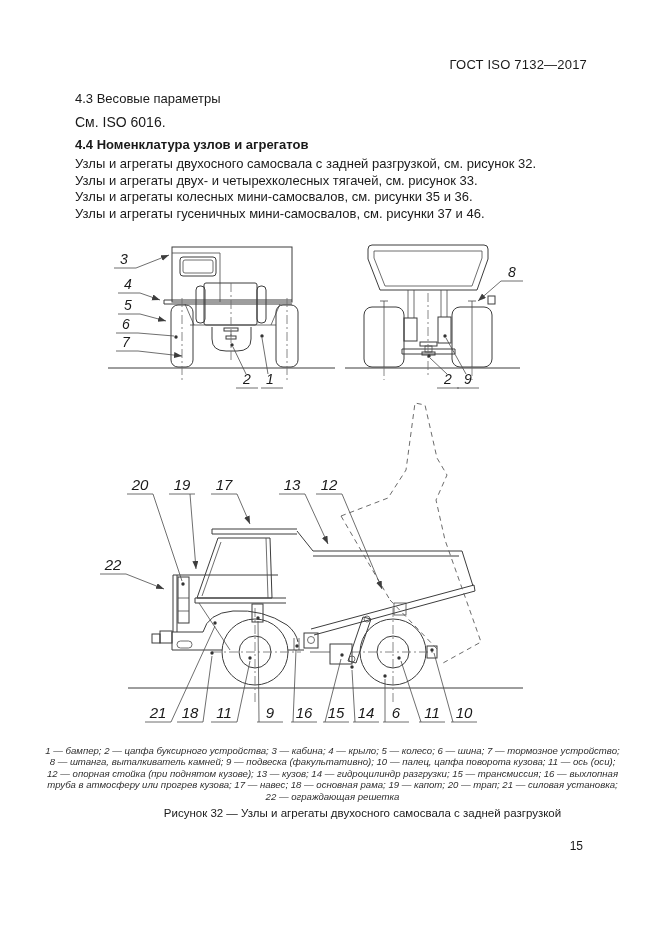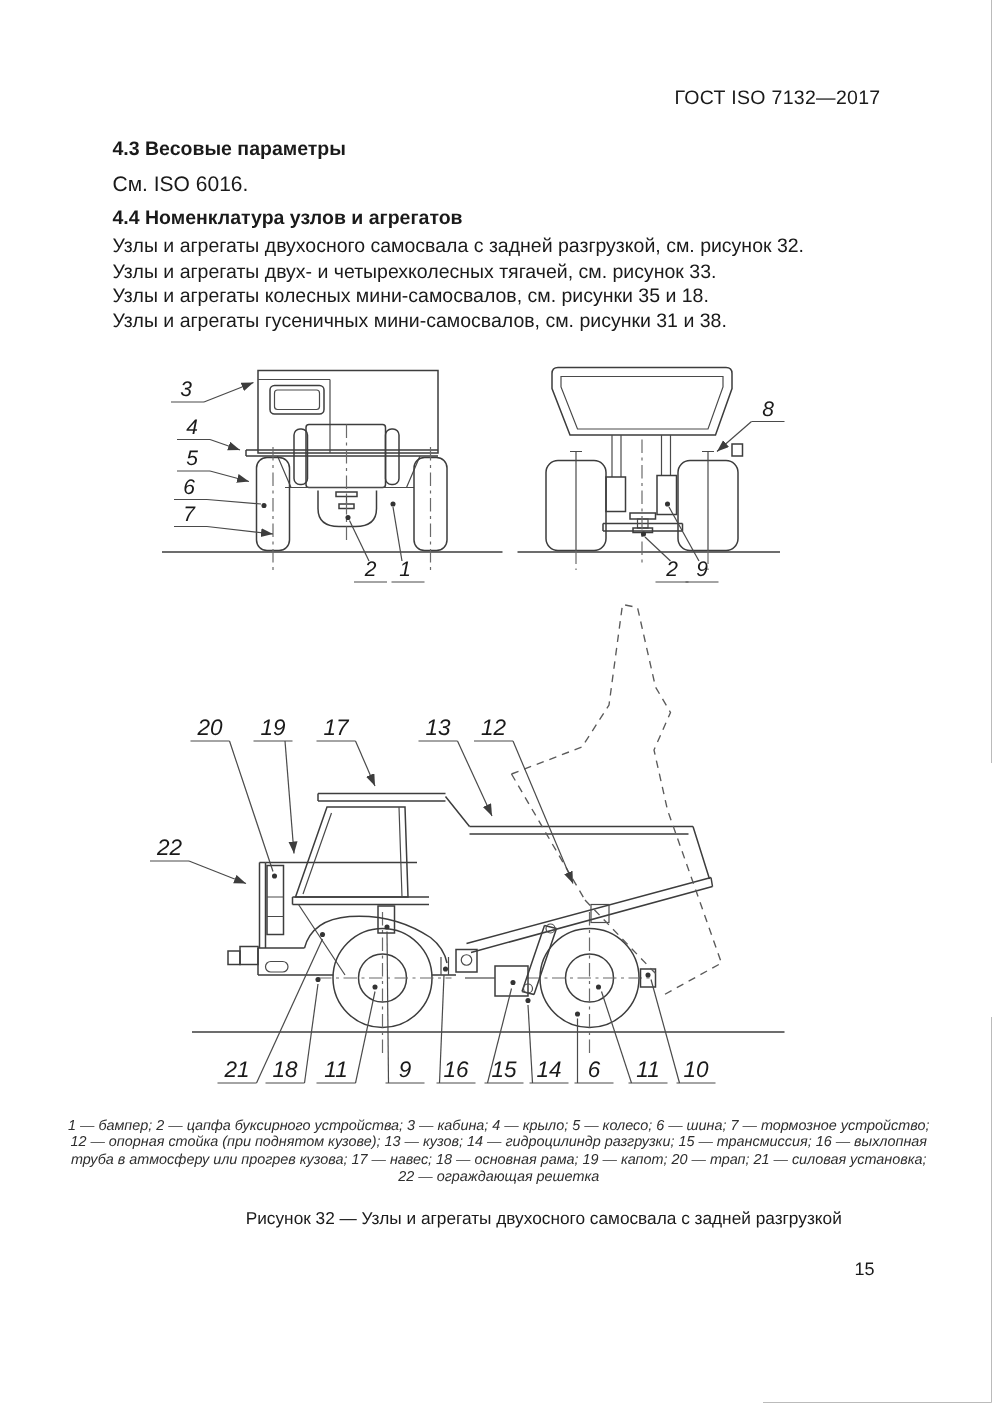--- a/index.html
+++ b/index.html
@@ -1,21 +1,21 @@
 <!DOCTYPE html>
 <html><head>
 <meta charset="utf-8">
 <style>
   html,body{margin:0;padding:0;background:#888;}
   .page{
     position:relative;width:661px;height:935px;margin:0 auto;background:#ffffff;
     font-family:"Liberation Sans",sans-serif;color:#1a1a1a;overflow:hidden;
   }
   .hdr{position:absolute;top:57px;right:74px;font-size:13px;font-weight:normal;letter-spacing:.2px;}
-  .h43{position:absolute;top:91px;left:75px;font-size:13px;font-weight:bold;}
+  .h43{position:absolute;top:91px;left:75px;font-size:13px;font-weight:normal;}
   .b43{position:absolute;top:114px;left:75px;font-size:14px;}
   .h44{position:absolute;top:137px;left:75px;font-size:13px;font-weight:bold;}
   .lines44{position:absolute;top:156px;left:75px;width:500px;font-size:13px;line-height:16.6px;}
   .figure-svg{position:absolute;top:225px;left:0;width:661px;height:520px;}
   .legend{position:absolute;top:745px;left:45px;width:575px;text-align:center;
           font-size:9.6px;line-height:11.4px;color:#2e2e2e;font-style:italic;}
   .caption{position:absolute;top:807px;left:0;width:661px;text-align:center;font-size:11.5px;padding-left:32px;}
   .pagenum{position:absolute;top:839px;right:78px;font-size:12px;}
   svg .ln{stroke:#3d3d3d;stroke-width:1;fill:none;}
   svg .thin{stroke:#4a4a4a;stroke-width:.8;fill:none;}
@@ -33,22 +33,22 @@
 <div class="page">
 
   <div class="hdr">ГОСТ ISO 7132—2017</div>
 
   <div class="h43">4.3 Весовые параметры</div>
   <div class="b43">См. ISO 6016.</div>
   <div class="h44">4.4 Номенклатура узлов и агрегатов</div>
   <div class="lines44">
       <div>Узлы и агрегаты двухосного самосвала с задней разгрузкой, см. рисунок 32.</div>
       <div>Узлы и агрегаты двух- и четырехколесных тягачей, см. рисунок 33.</div>
-      <div>Узлы и агрегаты колесных мини-самосвалов, см. рисунки 35 и 18.</div>
-      <div>Узлы и агрегаты гусеничных мини-самосвалов, см. рисунки 31 и 38.</div>
+      <div>Узлы и агрегаты колесных мини-самосвалов, см. рисунки 35 и 36.</div>
+      <div>Узлы и агрегаты гусеничных мини-самосвалов, см. рисунки 37 и 46.</div>
     </div>
 
   <svg class="figure-svg" viewBox="0 225 661 520">
     <defs>
       <marker id="arr" markerUnits="userSpaceOnUse" markerWidth="9" markerHeight="8" refX="8" refY="3" orient="auto">
         <path d="M0,0 L8,3 L0,6 Z" fill="#3d3d3d"></path>
       </marker>
     </defs>
 
     <g>
@@ -230,19 +230,20 @@
       <text class="num" x="336" y="718">15</text>
       <text class="num" x="366" y="718">14</text>
       <text class="num" x="396" y="718">6</text>
       <text class="num" x="432" y="718">11</text>
       <text class="num" x="464" y="718">10</text>
     </g>
   </svg>
 
   <div class="legend">
       <div>1 — бампер; 2 — цапфа буксирного устройства; 3 — кабина; 4 — крыло; 5 — колесо; 6 — шина; 7 — тормозное устройство;</div>
+      <div>8 — штанга, выталкиватель камней; 9 — подвеска (факультативно); 10 — палец, цапфа поворота кузова; 11 — ось (оси);</div>
       <div>12 — опорная стойка (при поднятом кузове); 13 — кузов; 14 — гидроцилиндр разгрузки; 15 — трансмиссия; 16 — выхлопная</div>
       <div>труба в атмосферу или прогрев кузова; 17 — навес; 18 — основная рама; 19 — капот; 20 — трап; 21 — силовая установка;</div>
       <div>22 — ограждающая решетка</div>
     </div>
   <div class="caption">Рисунок 32 — Узлы и агрегаты двухосного самосвала с задней разгрузкой</div>
   <div class="pagenum">15</div>
 </div>
 
 </body></html>

